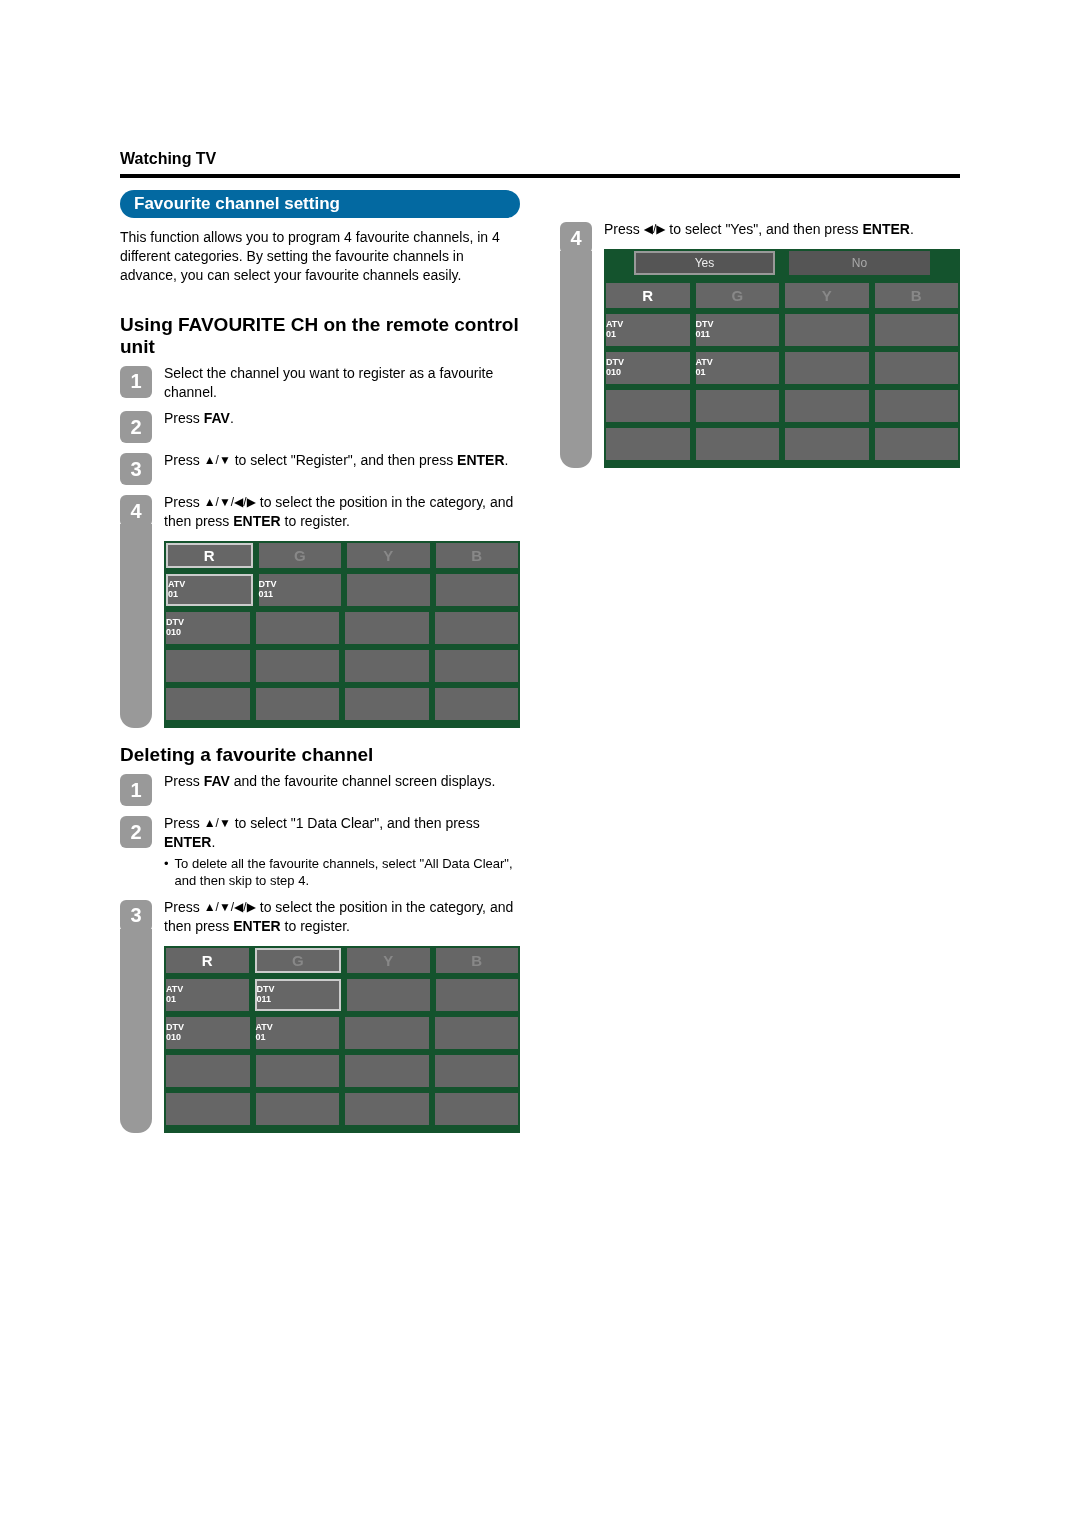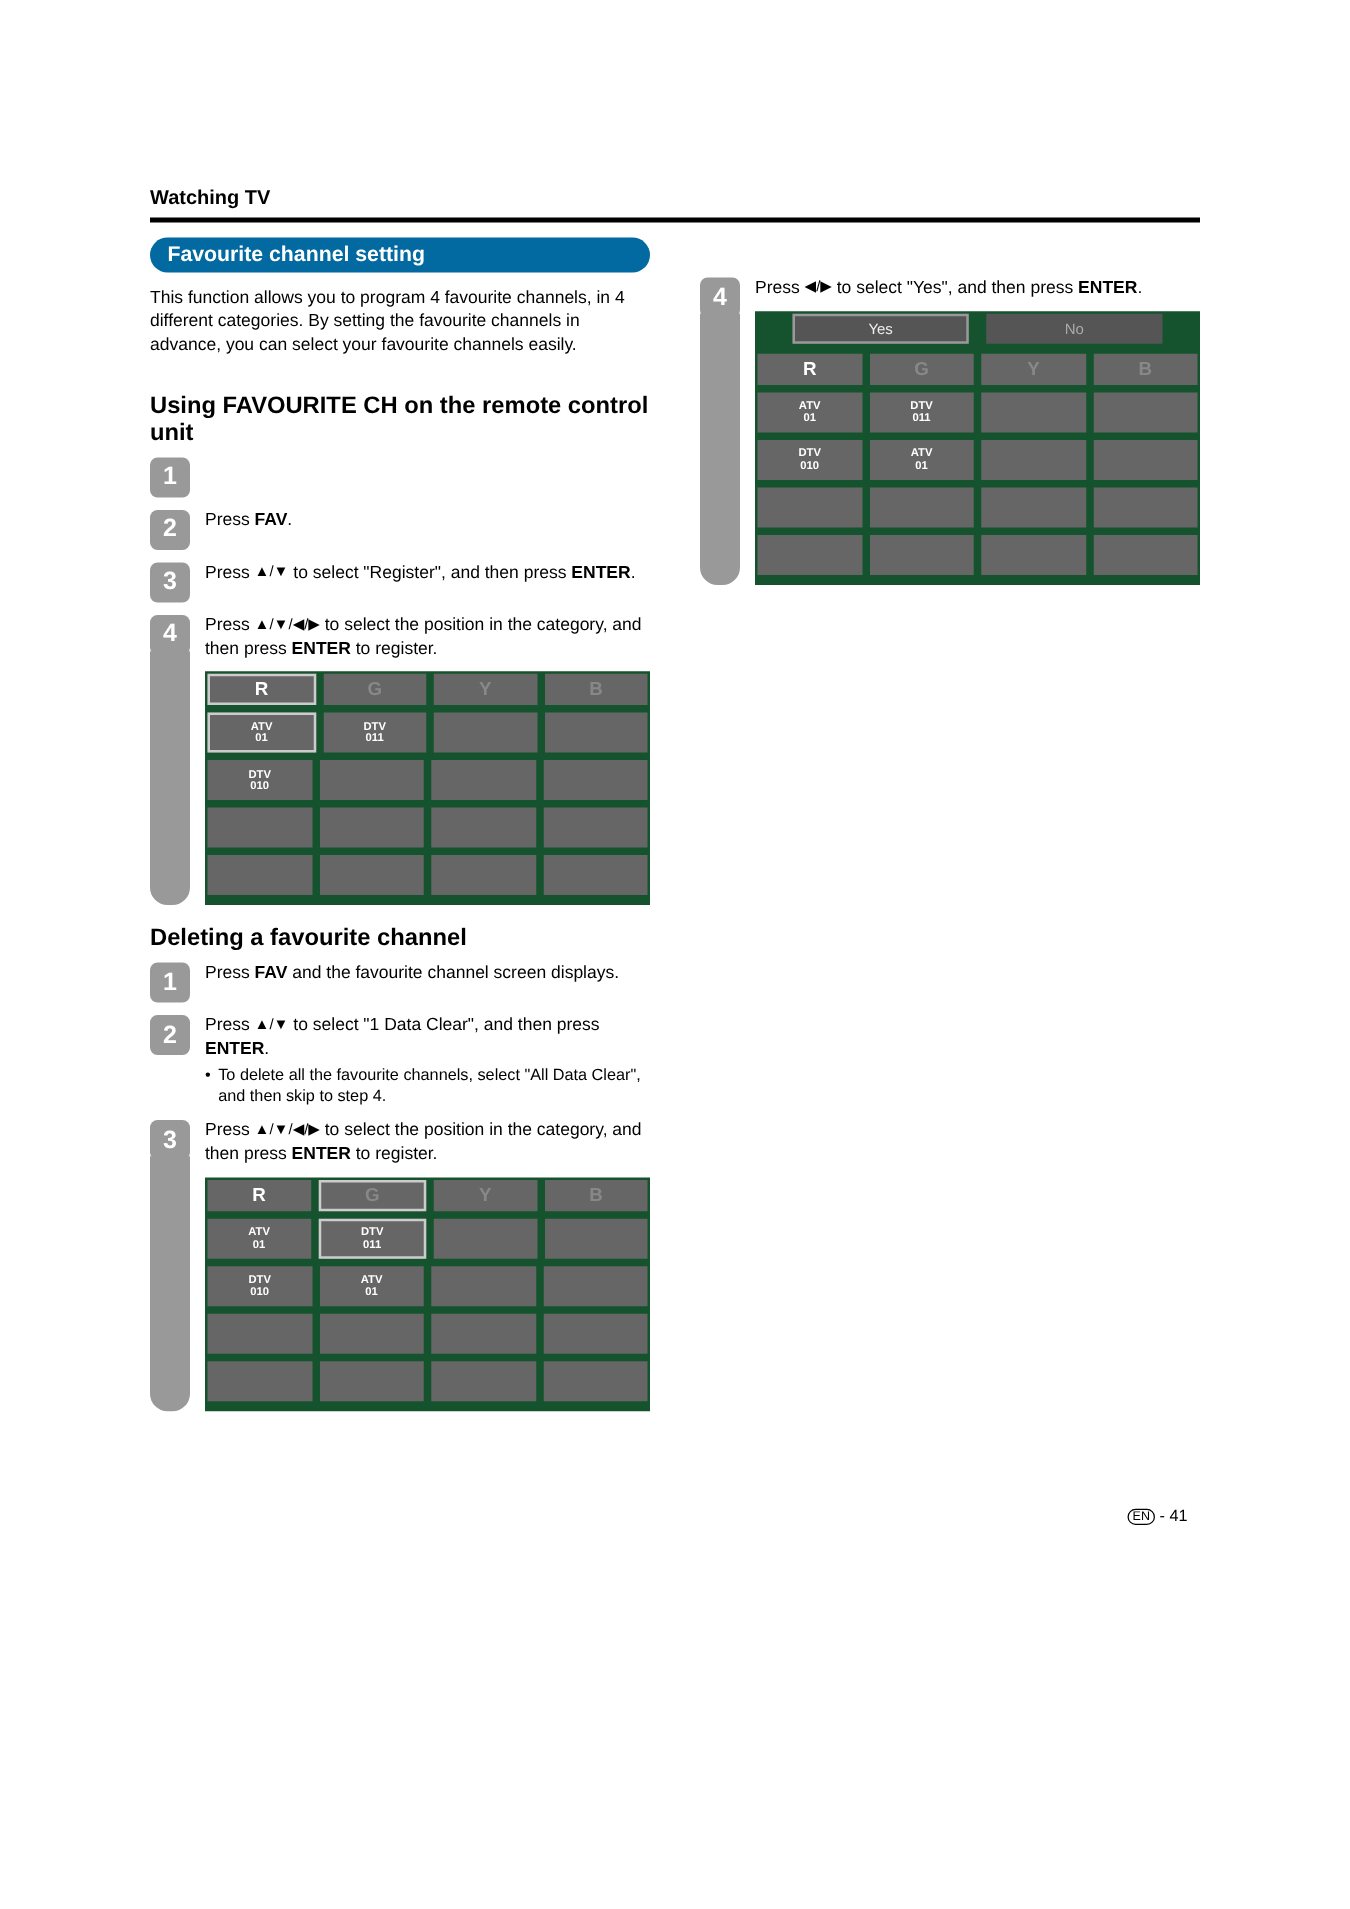--- a/index.html
+++ b/index.html
@@ -137,21 +137,21 @@
     display: flex;
     gap: 6px;
     margin-bottom: 6px;
   }
   .tv-cell {
     flex: 1;
     background: #666;
     height: 32px;
     display: flex;
     flex-direction: column;
-    align-items: center;
+    align-items: flex-start;
     justify-content: center;
     color: #fff;
     font-size: 9px;
     font-weight: bold;
     line-height: 1.1;
   }
   .tv-cell.sel {
     border: 2px solid #ccc;
     box-sizing: border-box;
     height: 32px;
@@ -209,20 +209,21 @@
 
     <div class="col">
       <div class="pill-header">Favourite channel setting</div>
       <div class="intro">This function allows you to program 4 favourite channels, in 4 different categories. By setting the favourite channels in advance, you can select your favourite channels easily.</div>
 
       <div class="sub-bold">Using FAVOURITE CH on the remote control unit</div>
 
       
       <div class="step-row">
         <div class="step-num">1</div>
+        <div class="step-text">Select the channel you want to register as a favourite channel.</div>
       </div>
 
       
       <div class="step-row">
         <div class="step-num">2</div>
         <div class="step-text">
           <span>Press </span><span class="bold">FAV</span><span>.</span>
         </div>
       </div>
 
@@ -425,16 +426,13 @@
               <div class="tv-cell"></div>
               <div class="tv-cell"></div>
               <div class="tv-cell"></div>
             </div>
           </div>
         </div>
       </div>
     </div>
   </div>
 
-  <div class="footer">
-    <span class="circled">EN</span><span> - </span><span>41</span>
-  </div>
 </div>
 
 </body></html>

